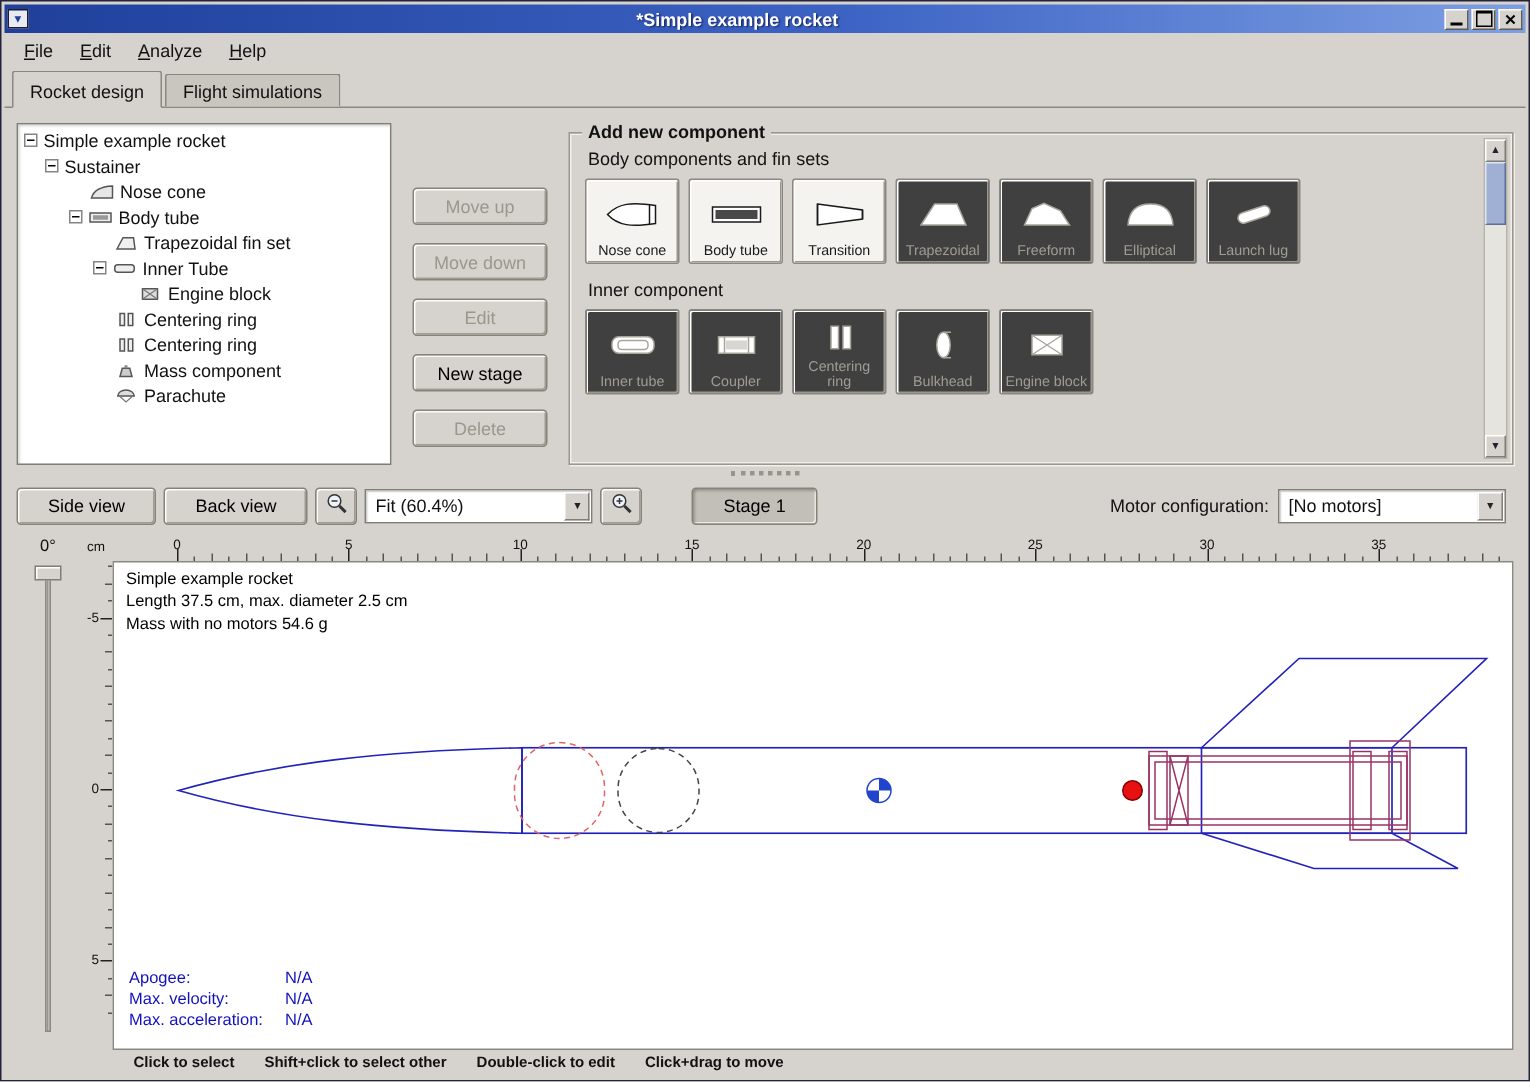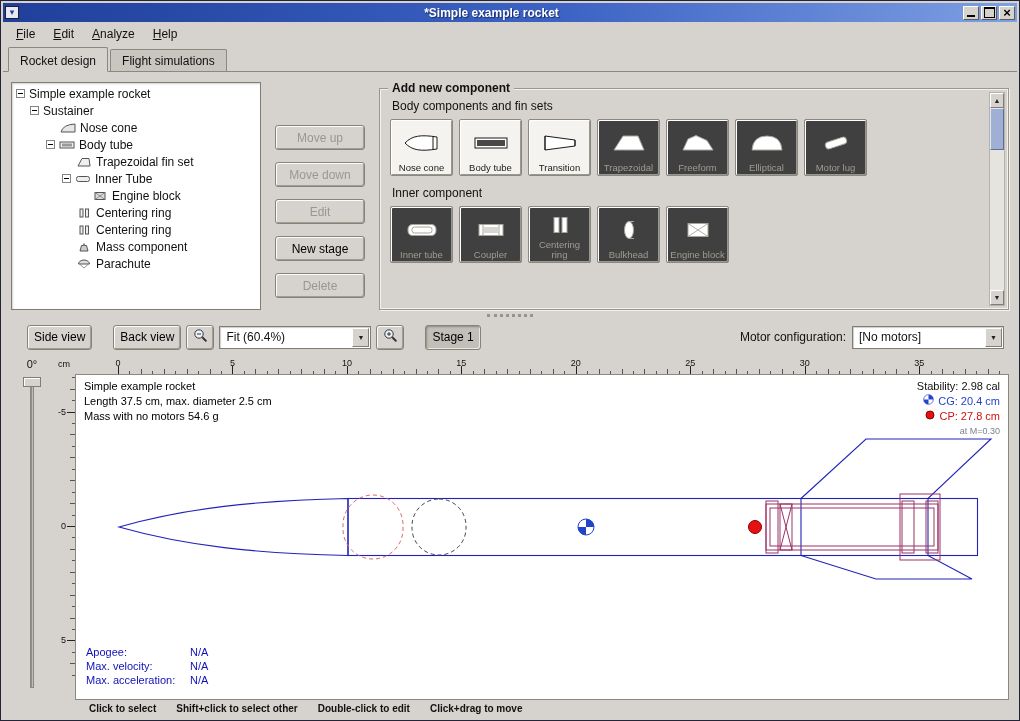--- a/index.html
+++ b/index.html
@@ -59,21 +59,21 @@
   .sb-up{top:0;} .sb-up::before{content:"▲";}
   .sb-down{bottom:0;} .sb-down::before{content:"▼";}
   .sb-thumb{position:absolute;left:0;top:15px;width:14px;height:42px;background:#9fb0d4;border:1px solid;border-color:#dfe6f4 #5f6f96 #5f6f96 #dfe6f4;}
 
   
   .splitter{height:10px;flex:0 0 auto;display:flex;align-items:center;justify-content:center;}
   .grip{width:46px;border-top:3px dotted #97948c;}
 
   
   .controls{height:30px;flex:0 0 auto;display:flex;align-items:center;margin-top:2px;}
-  .btn.push{padding:0 6px;margin-right:5px;margin-left:16px;}
+  .btn.push{padding:0 20px;margin-right:5px;}
   .btn.icon-btn{width:28px;margin-right:5px;display:inline-flex;align-items:center;justify-content:center;}
   .btn.toggled{background:#c2bfb8;box-shadow:inset 1px 1px 2px #8d8a83,inset -1px -1px 0 #efede8;}
   .combo{height:23px;background:#fff;border:1px solid #7f7d76;box-shadow:inset 1px 1px 1px rgba(0,0,0,.2);display:flex;align-items:center;padding-left:6px;position:relative;margin-right:5px;cursor:default;}
   .combo .arrow{position:absolute;right:1px;top:1px;bottom:1px;width:17px;background:#d6d3ce;border:1px solid;border-color:#fff #7f7d76 #7f7d76 #fff;display:flex;align-items:center;justify-content:center;}
   .combo .arrow::before{content:"▼";font-size:7px;color:#222;}
   .combo-zoom{width:152px;}
   .combo-motor{width:152px;}
   .spacer{flex:1;}
   .motor-label{margin-right:6px;}
   .stage-btn{margin-left:28px;}
@@ -299,21 +299,21 @@
             <span class="comp-label">Elliptical</span>
           </button>
           <button class="comp-btn disabled">
             <span class="comp-icon">
                 <svg width="38" height="24" viewBox="0 0 38 24">
                   <g transform="rotate(-18 19 12)">
                     <rect x="8" y="8.5" width="22" height="7" rx="3.5" fill="#fff" stroke="currentColor"></rect>
                   </g>
                 </svg>
               </span>
-            <span class="comp-label">Motor lug</span>
+            <span class="comp-label">Launch lug</span>
           </button>
         </div>
 
         <div class="group-label">Inner component</div>
         <div class="comp-row">
           <button class="comp-btn disabled">
             <span class="comp-icon">
                 <svg width="38" height="24" viewBox="0 0 38 24">
                   <rect x="5" y="6.5" width="28" height="11" rx="4.5" fill="#fff" stroke="currentColor"></rect>
                   <rect x="9" y="9" width="20" height="6" rx="2.5" fill="none" stroke="currentColor"></rect>
@@ -567,38 +567,20 @@
 
             <circle cx="679" cy="152" r="6.5" fill="#e81111" stroke="#8a0000"></circle>
           </svg>
 
           <div class="info">
             <div>Simple example rocket</div>
             <div>Length 37.5 cm, max. diameter 2.5 cm</div>
             <div>Mass with no motors 54.6 g</div>
           </div>
 
-          <div class="stats">
-            <div>Stability: 2.98 cal</div>
-            <div class="stat-row stat-cg">
-              <span><svg width="11" height="11" viewBox="0 0 16 16">
-                    <circle cx="8" cy="8" r="7" fill="#fff" stroke="#2244cc"></circle>
-                    <path d="M8 8 L8 1 A7 7 0 0 1 15 8 Z" fill="#2244cc"></path>
-                    <path d="M8 8 L8 15 A7 7 0 0 1 1 8 Z" fill="#2244cc"></path>
-                  </svg></span>
-              <span>CG: 20.4 cm</span>
-            </div>
-            <div class="stat-row stat-cp">
-              <span><svg width="10" height="10" viewBox="0 0 10 10">
-                    <circle cx="5" cy="5" r="4" fill="#e81111" stroke="#8a0000"></circle>
-                  </svg></span>
-              <span>CP: 27.8 cm</span>
-            </div>
-            <div class="stat-mach">at M=0.30</div>
-          </div>
 
           <div class="flight">
             <div class="flight-row">
               <span class="fl">Apogee:</span>
               <span>N/A</span>
             </div>
             <div class="flight-row">
               <span class="fl">Max. velocity:</span>
               <span>N/A</span>
             </div>

